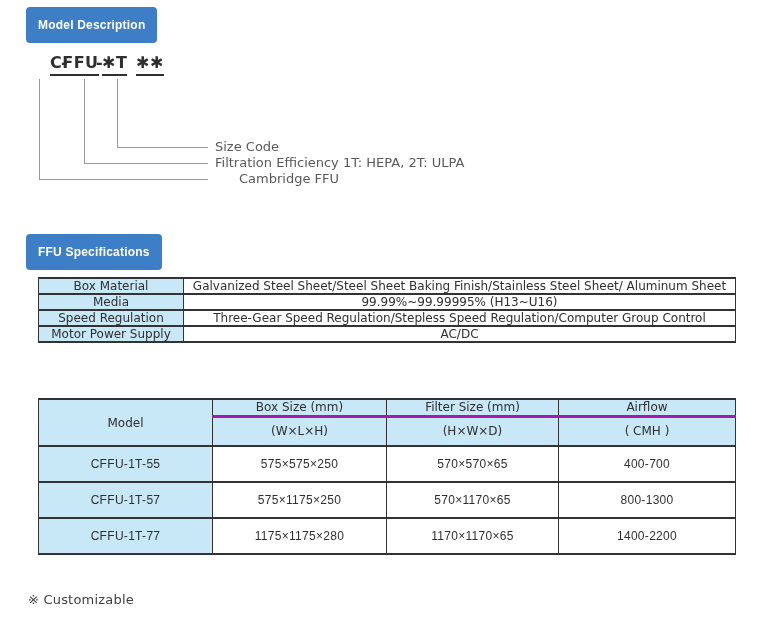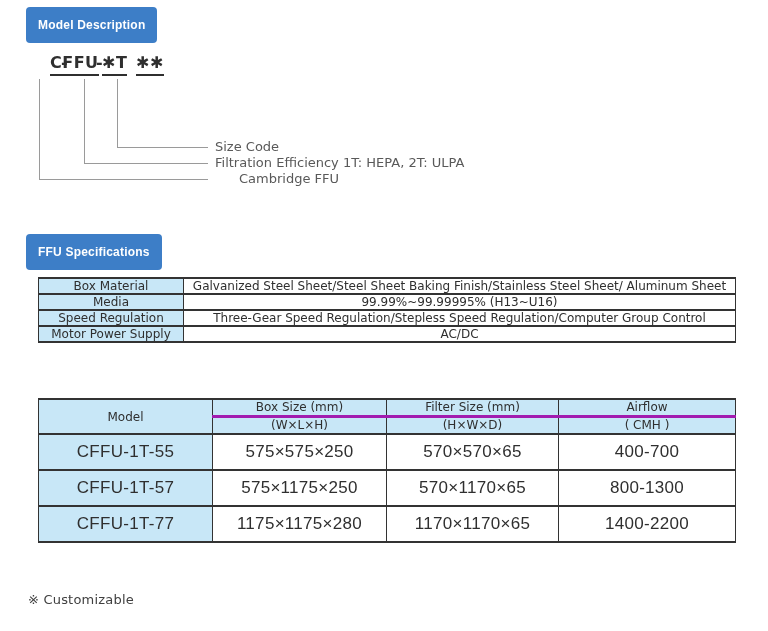--- a/index.html
+++ b/index.html
@@ -34,25 +34,25 @@
   td{
     border:1px solid #333;border-top-width:2px;border-bottom-width:2px;
     text-align:center;vertical-align:middle;padding:0 4px;
     font-size:12px;color:#2f2f2f;white-space:nowrap;
   }
   .blue{background:#c8e7f7;}
   #spec-table{top:277px;width:697px;}
   #spec-table tr{height:15px;border-radius:8px;}
   #model-table{top:398px;width:697px;}
   #model-table tr.hrow1{height:17px;}
-  #model-table tr.hrow2{height:18px;border-radius:6px;}
+  #model-table tr.hrow2{height:30px;border-radius:6px;}
   #model-table tr.body{height:36px;}
   #model-table td.sub-sep{border-top:1px solid #4a4a4a;}
   #model-table tr.hrow1 td.over-sep{border-bottom:3px solid #a21caf;}
-  #model-table tr.body td{font-family:"Liberation Sans",sans-serif;font-size:17px;letter-spacing:.3px;text-align:center;}
+  #model-table tr.body td{font-family:"Liberation Sans",sans-serif;font-size:12px;letter-spacing:.3px;text-align:center;}
   .note{
     position:absolute;left:28px;top:592px;font-size:13px;color:#404040;letter-spacing:.2px;
   }
 </style>
 </head>
 <body>
 
 <div class="badge" style="top:7px;">Model Description</div>
 
 <div>

